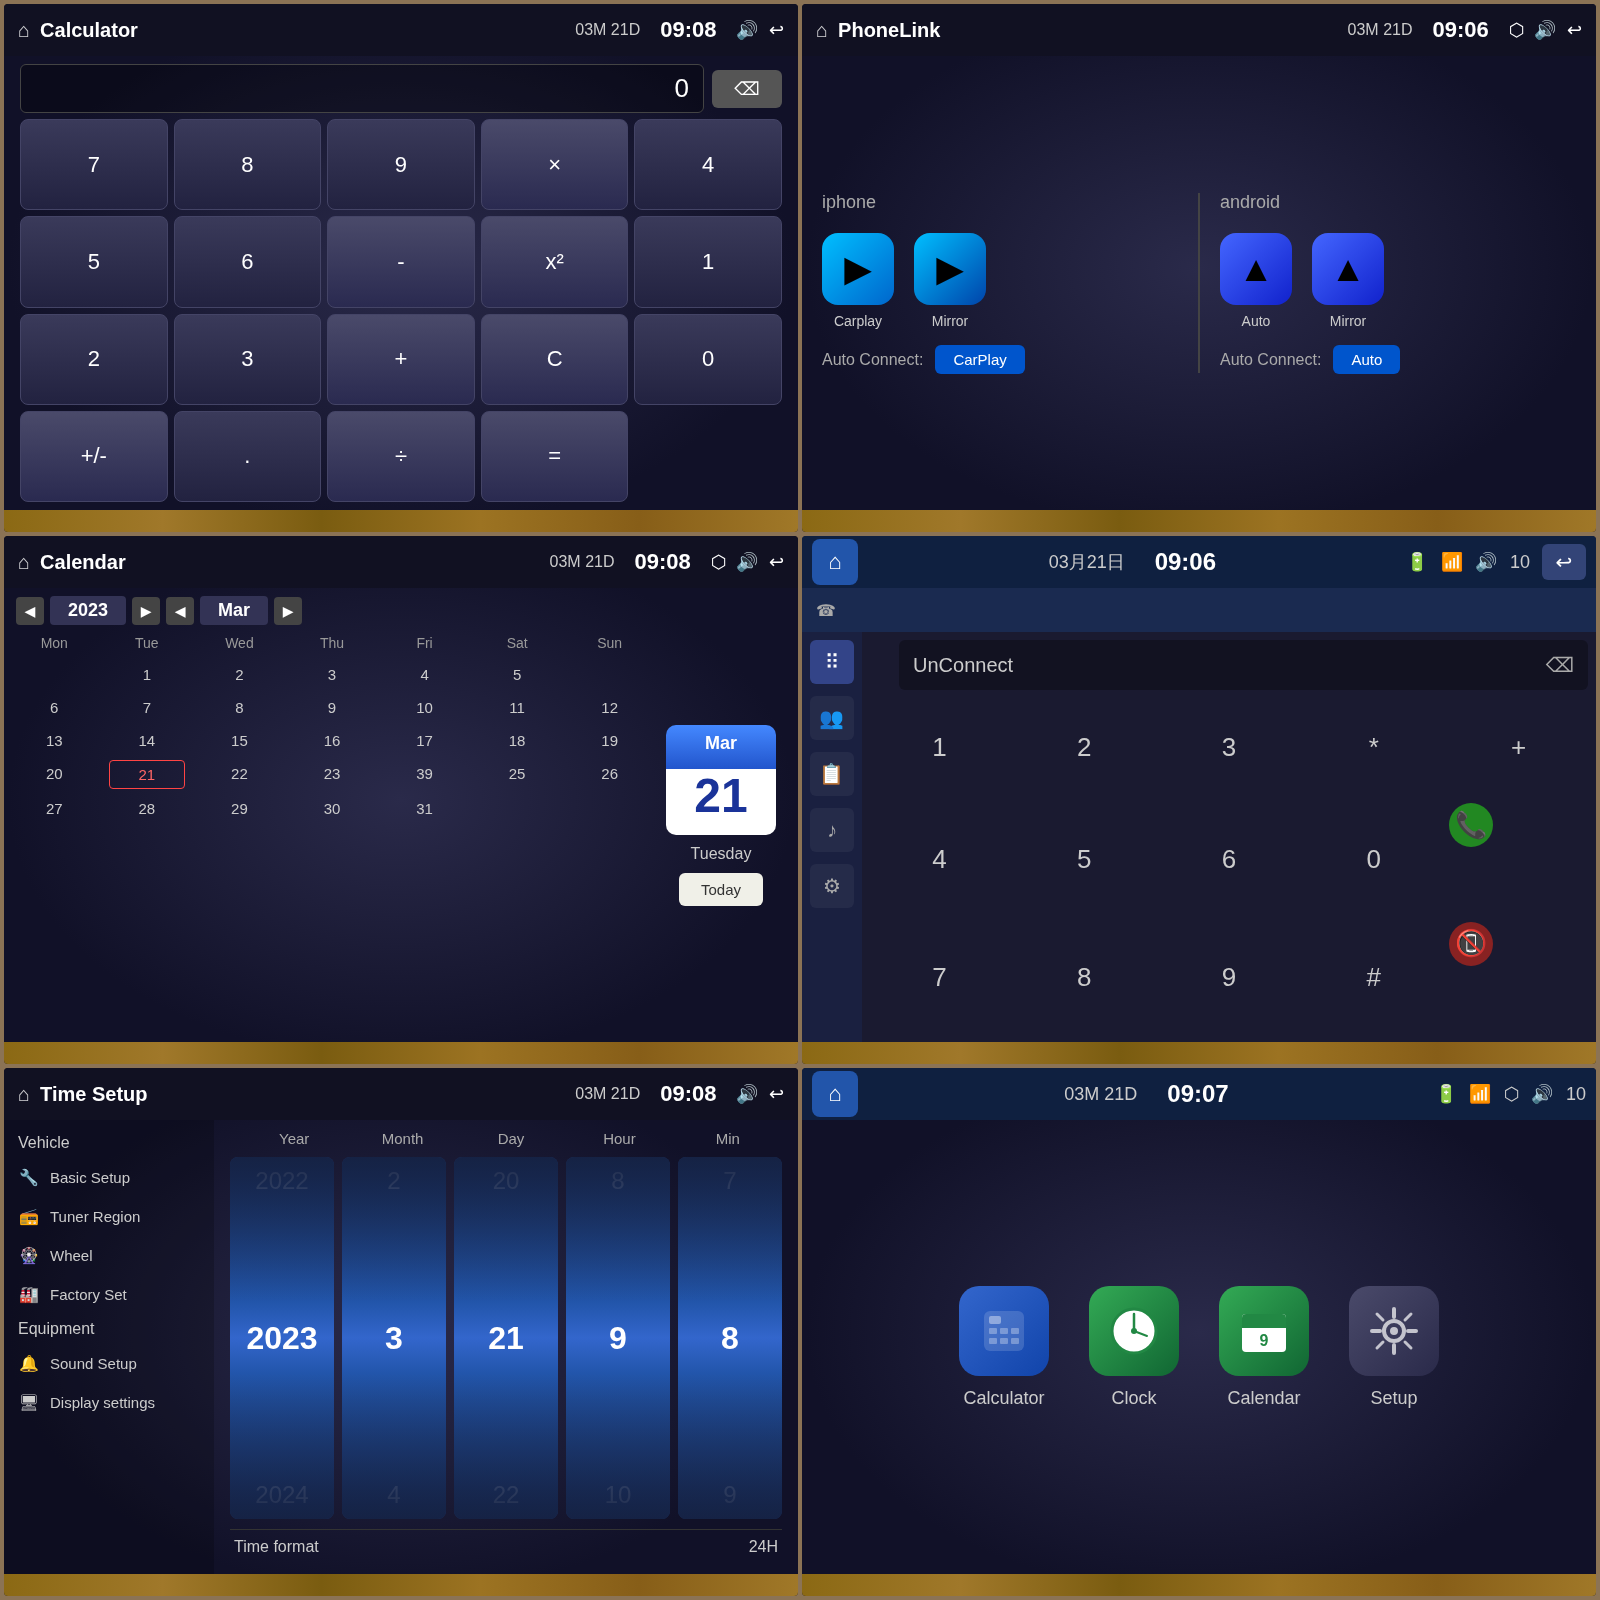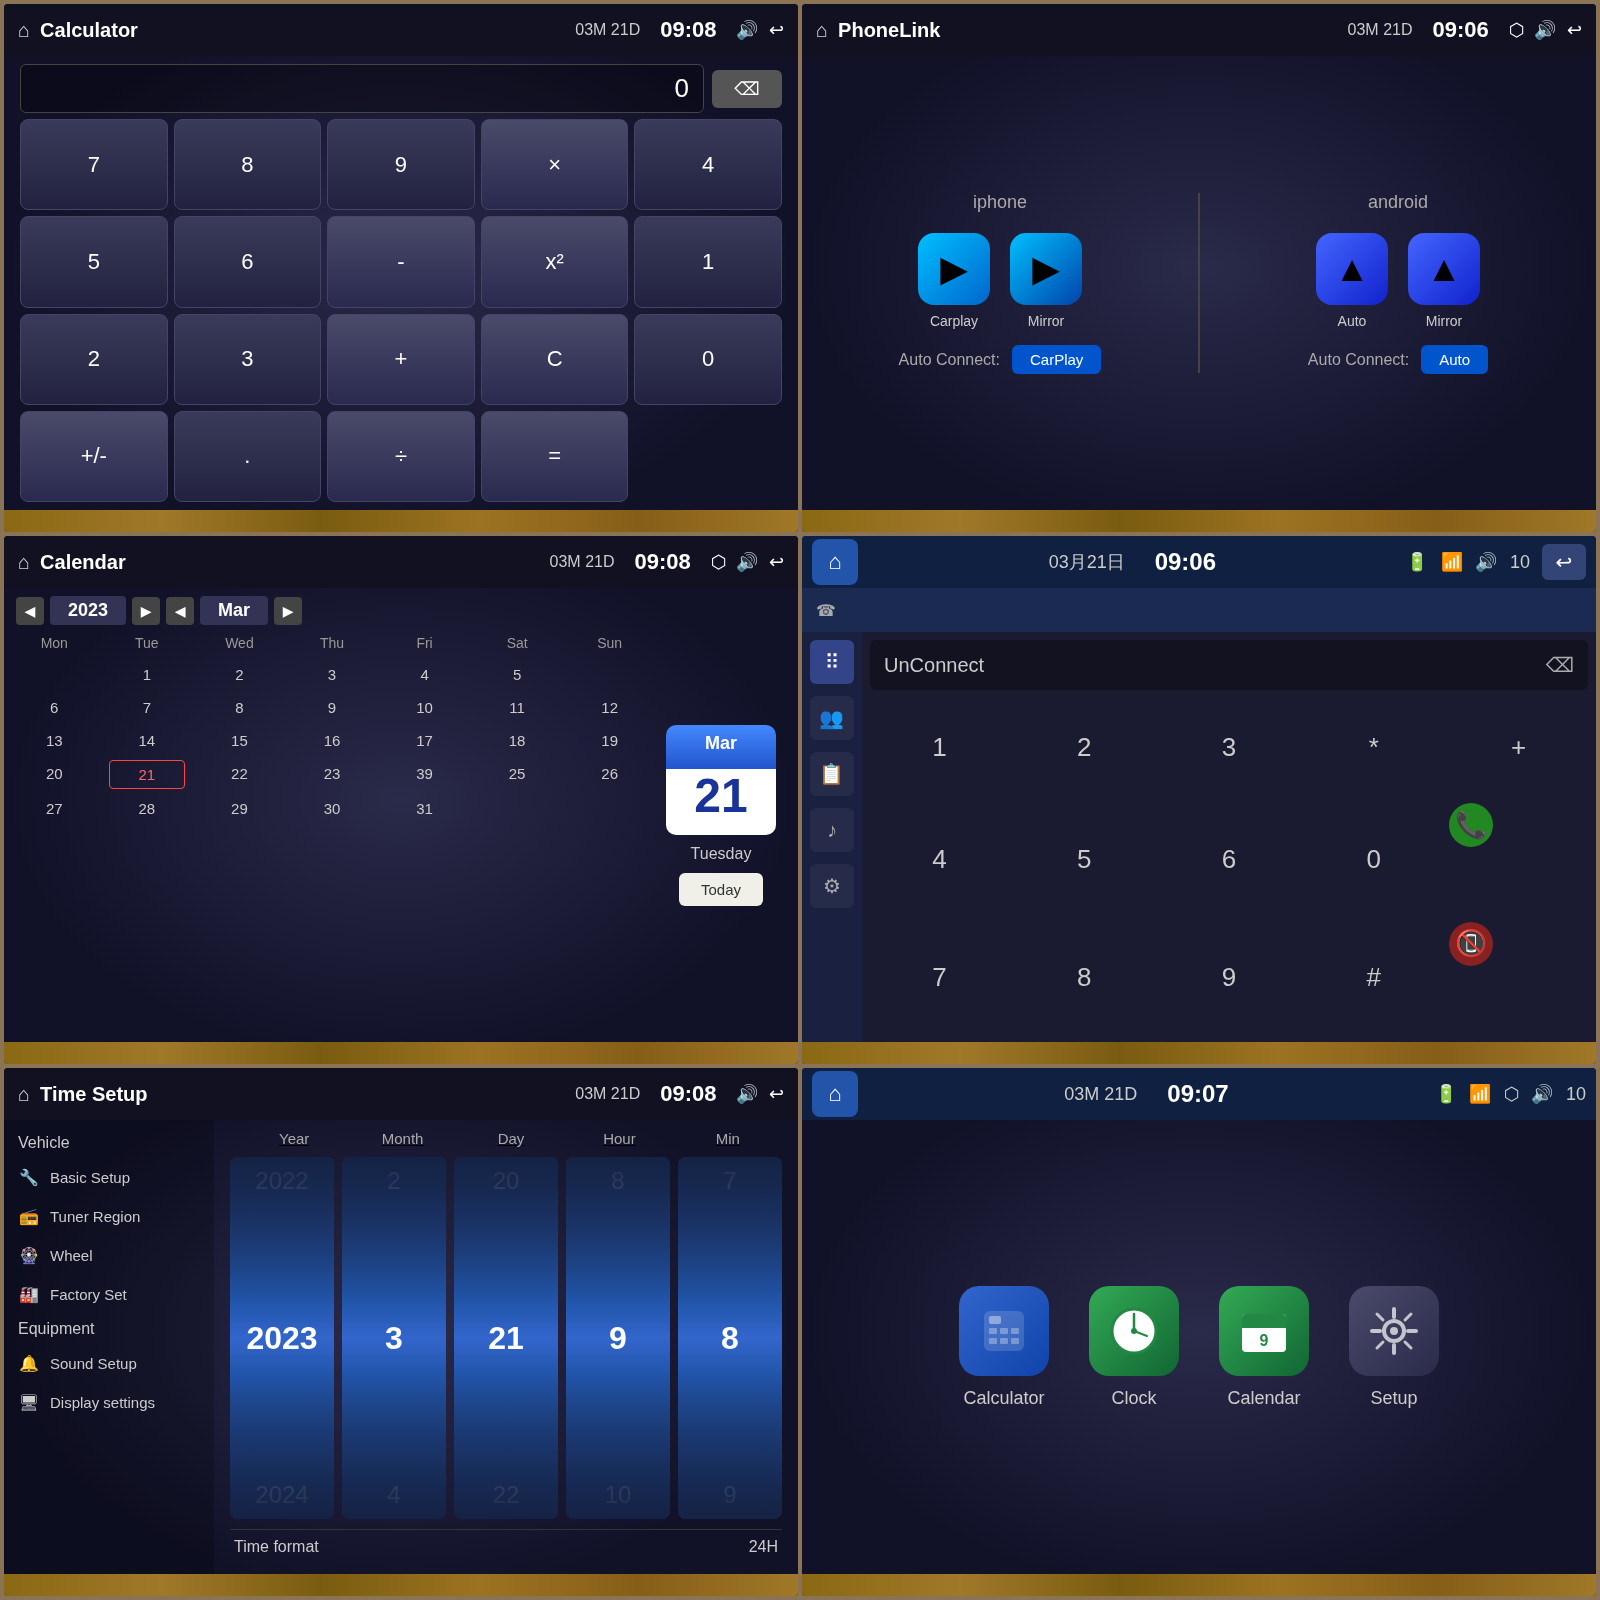--- a/index.html
+++ b/index.html
@@ -115,21 +115,21 @@
       flex: 1;
       display: flex;
       align-items: center;
       justify-content: center;
       gap: 0;
     }
     .phonelink-side {
       flex: 1;
       display: flex;
       flex-direction: column;
-      align-items: center;
+      align-items: flex-start;
       justify-content: center;
       gap: 16px;
       padding: 20px;
     }
     .phonelink-divider {
       width: 2px;
       height: 180px;
       background: #444;
     }
     .phonelink-label {
@@ -329,20 +329,21 @@
     }
     .bt-display {
       display: flex;
       align-items: center;
       background: rgba(0,0,0,0.3);
       border-radius: 6px;
       padding: 8px 14px;
       color: #ccc;
       font-size: 22px;
       height: 50px;
+      margin-left: 29px;
     }
     .bt-display-text { flex: 1; color: #ccc; font-size: 20px; }
     .bt-backspace { color: #aaa; font-size: 20px; cursor: pointer; }
     .bt-dial-grid {
       display: grid;
       grid-template-columns: repeat(5, 1fr);
       gap: 6px;
       flex: 1;
     }
     .bt-dial-btn {
@@ -396,21 +397,20 @@
       flex: 1;
       display: flex;
       flex-direction: column;
       padding: 10px 16px;
       gap: 10px;
     }
     .ts-picker-labels {
       display: flex;
       gap: 0;
       padding-left: 10px;
-      text-decoration: underline;
     }
     .ts-picker-label {
       color: #aaa;
       font-size: 15px;
       flex: 1;
       text-align: center;
     }
     .ts-pickers-row {
       display: flex;
       gap: 8px;

